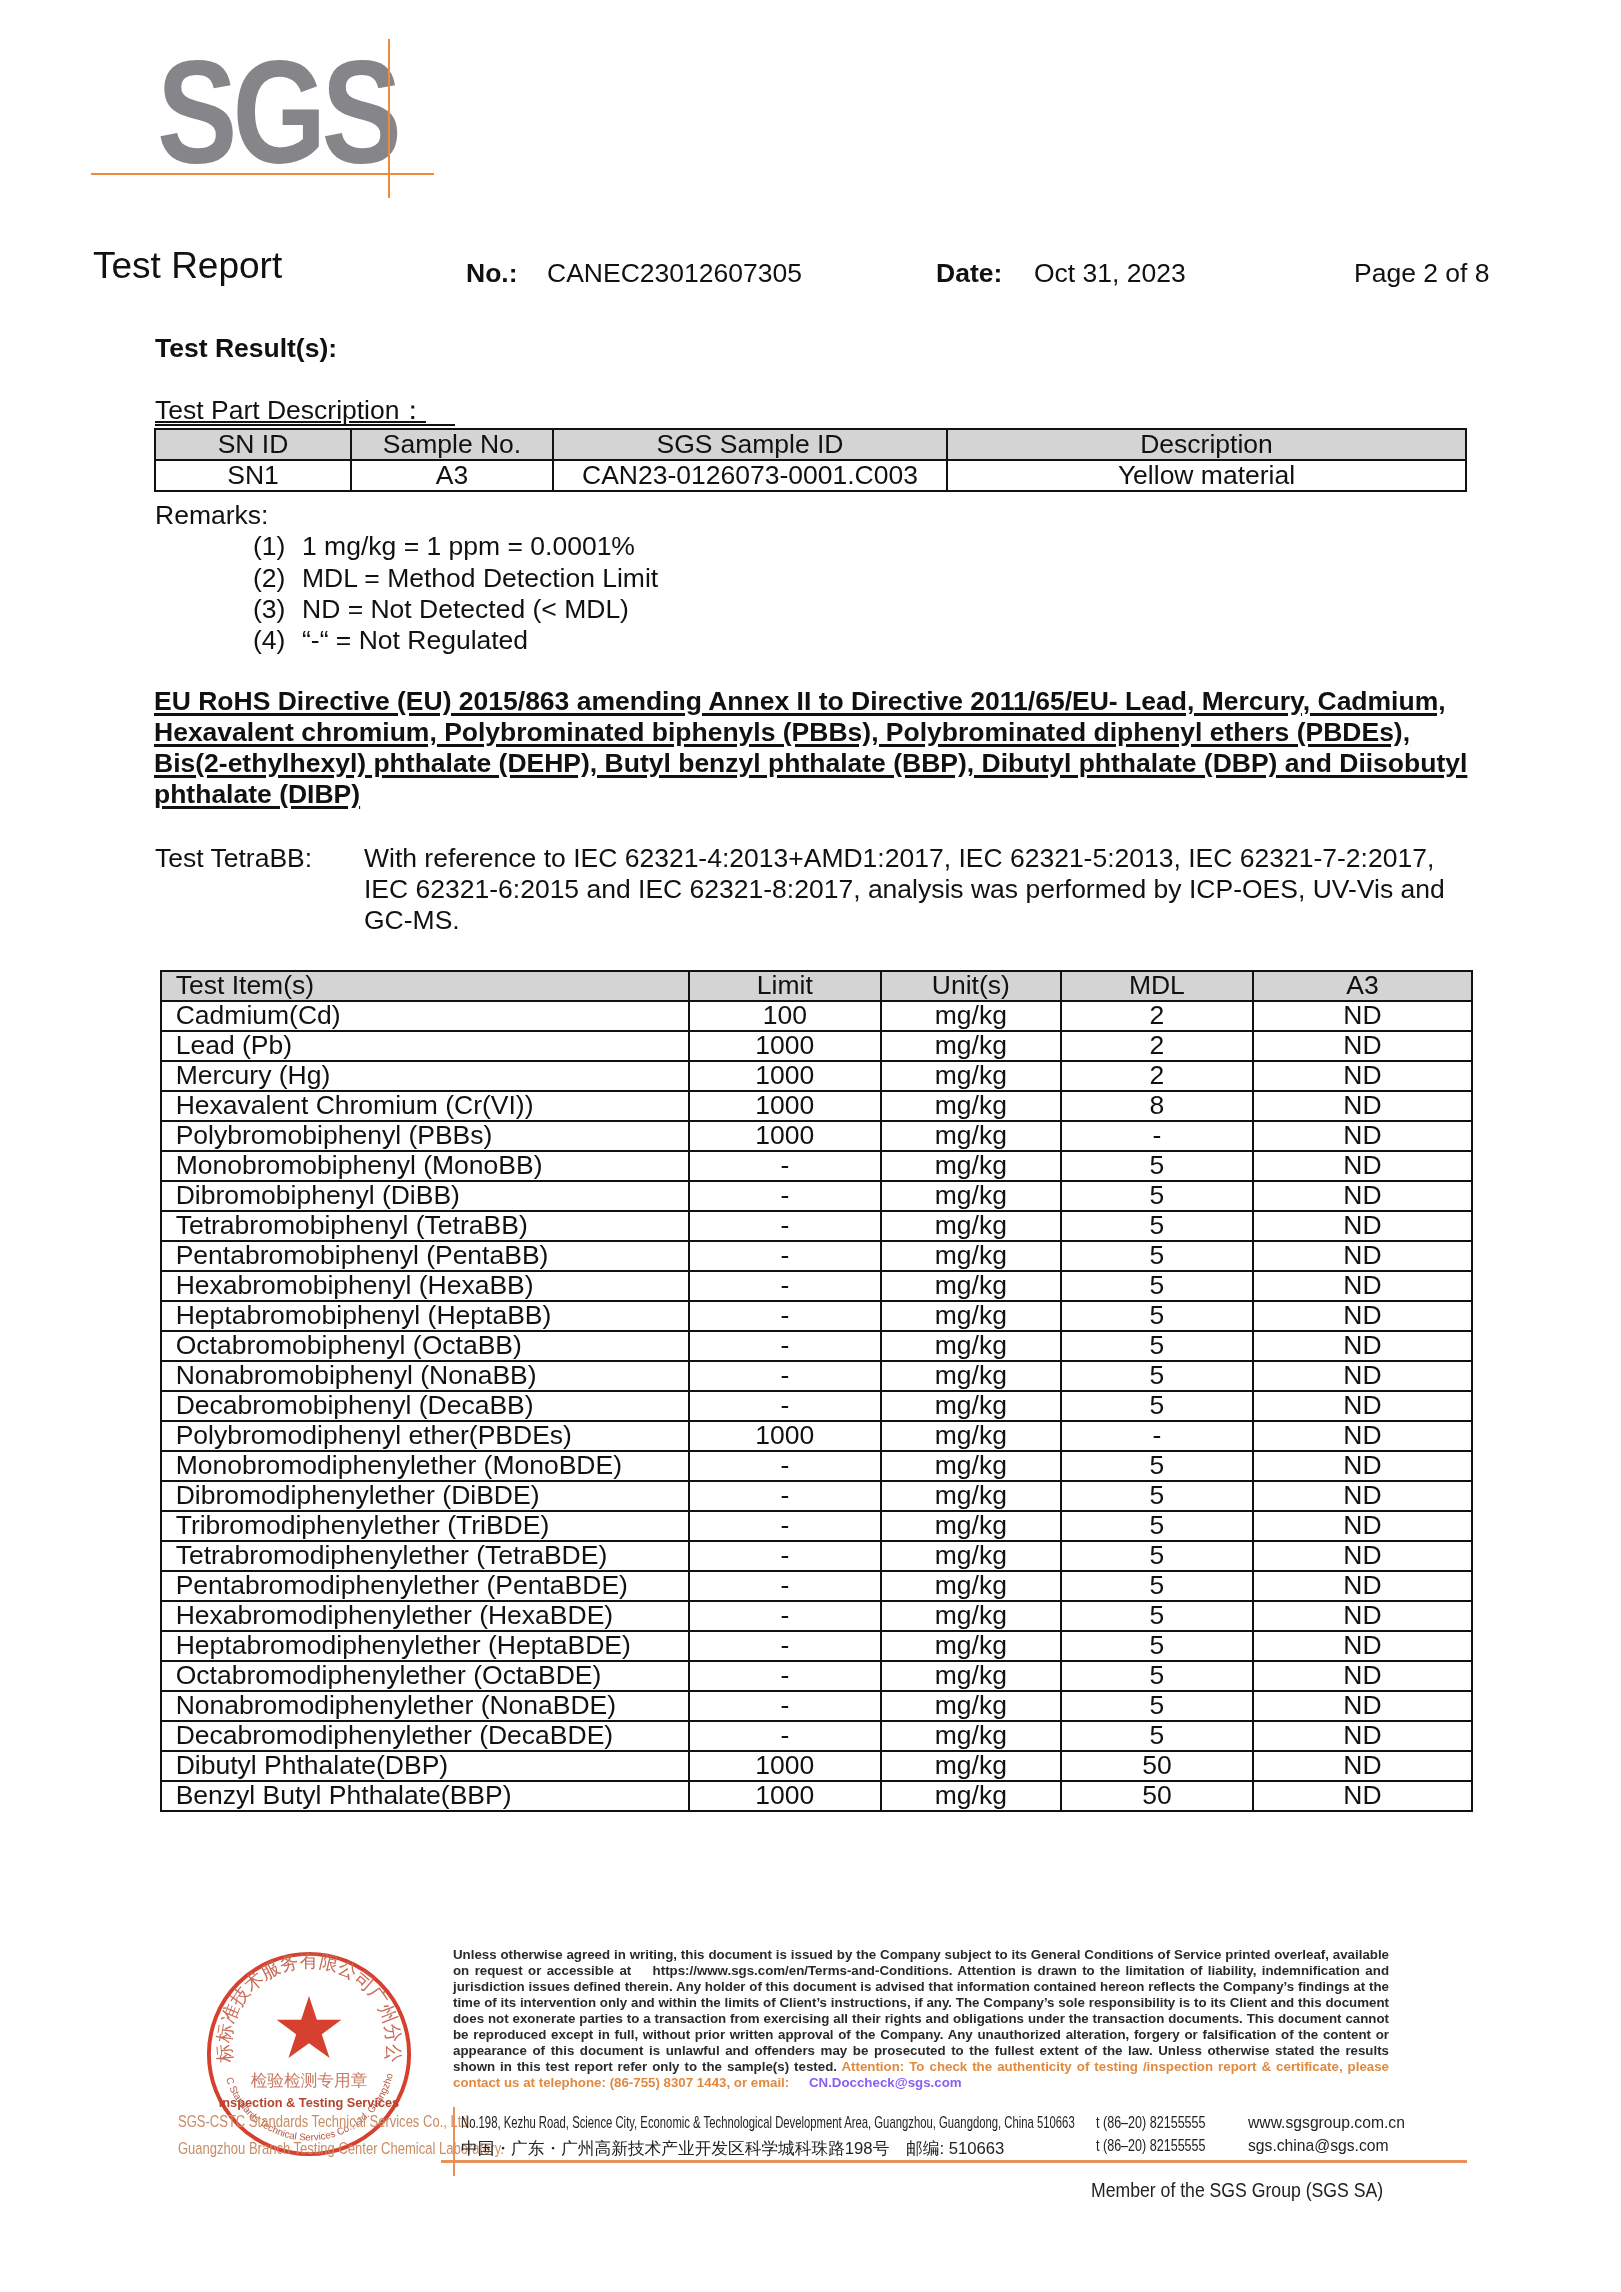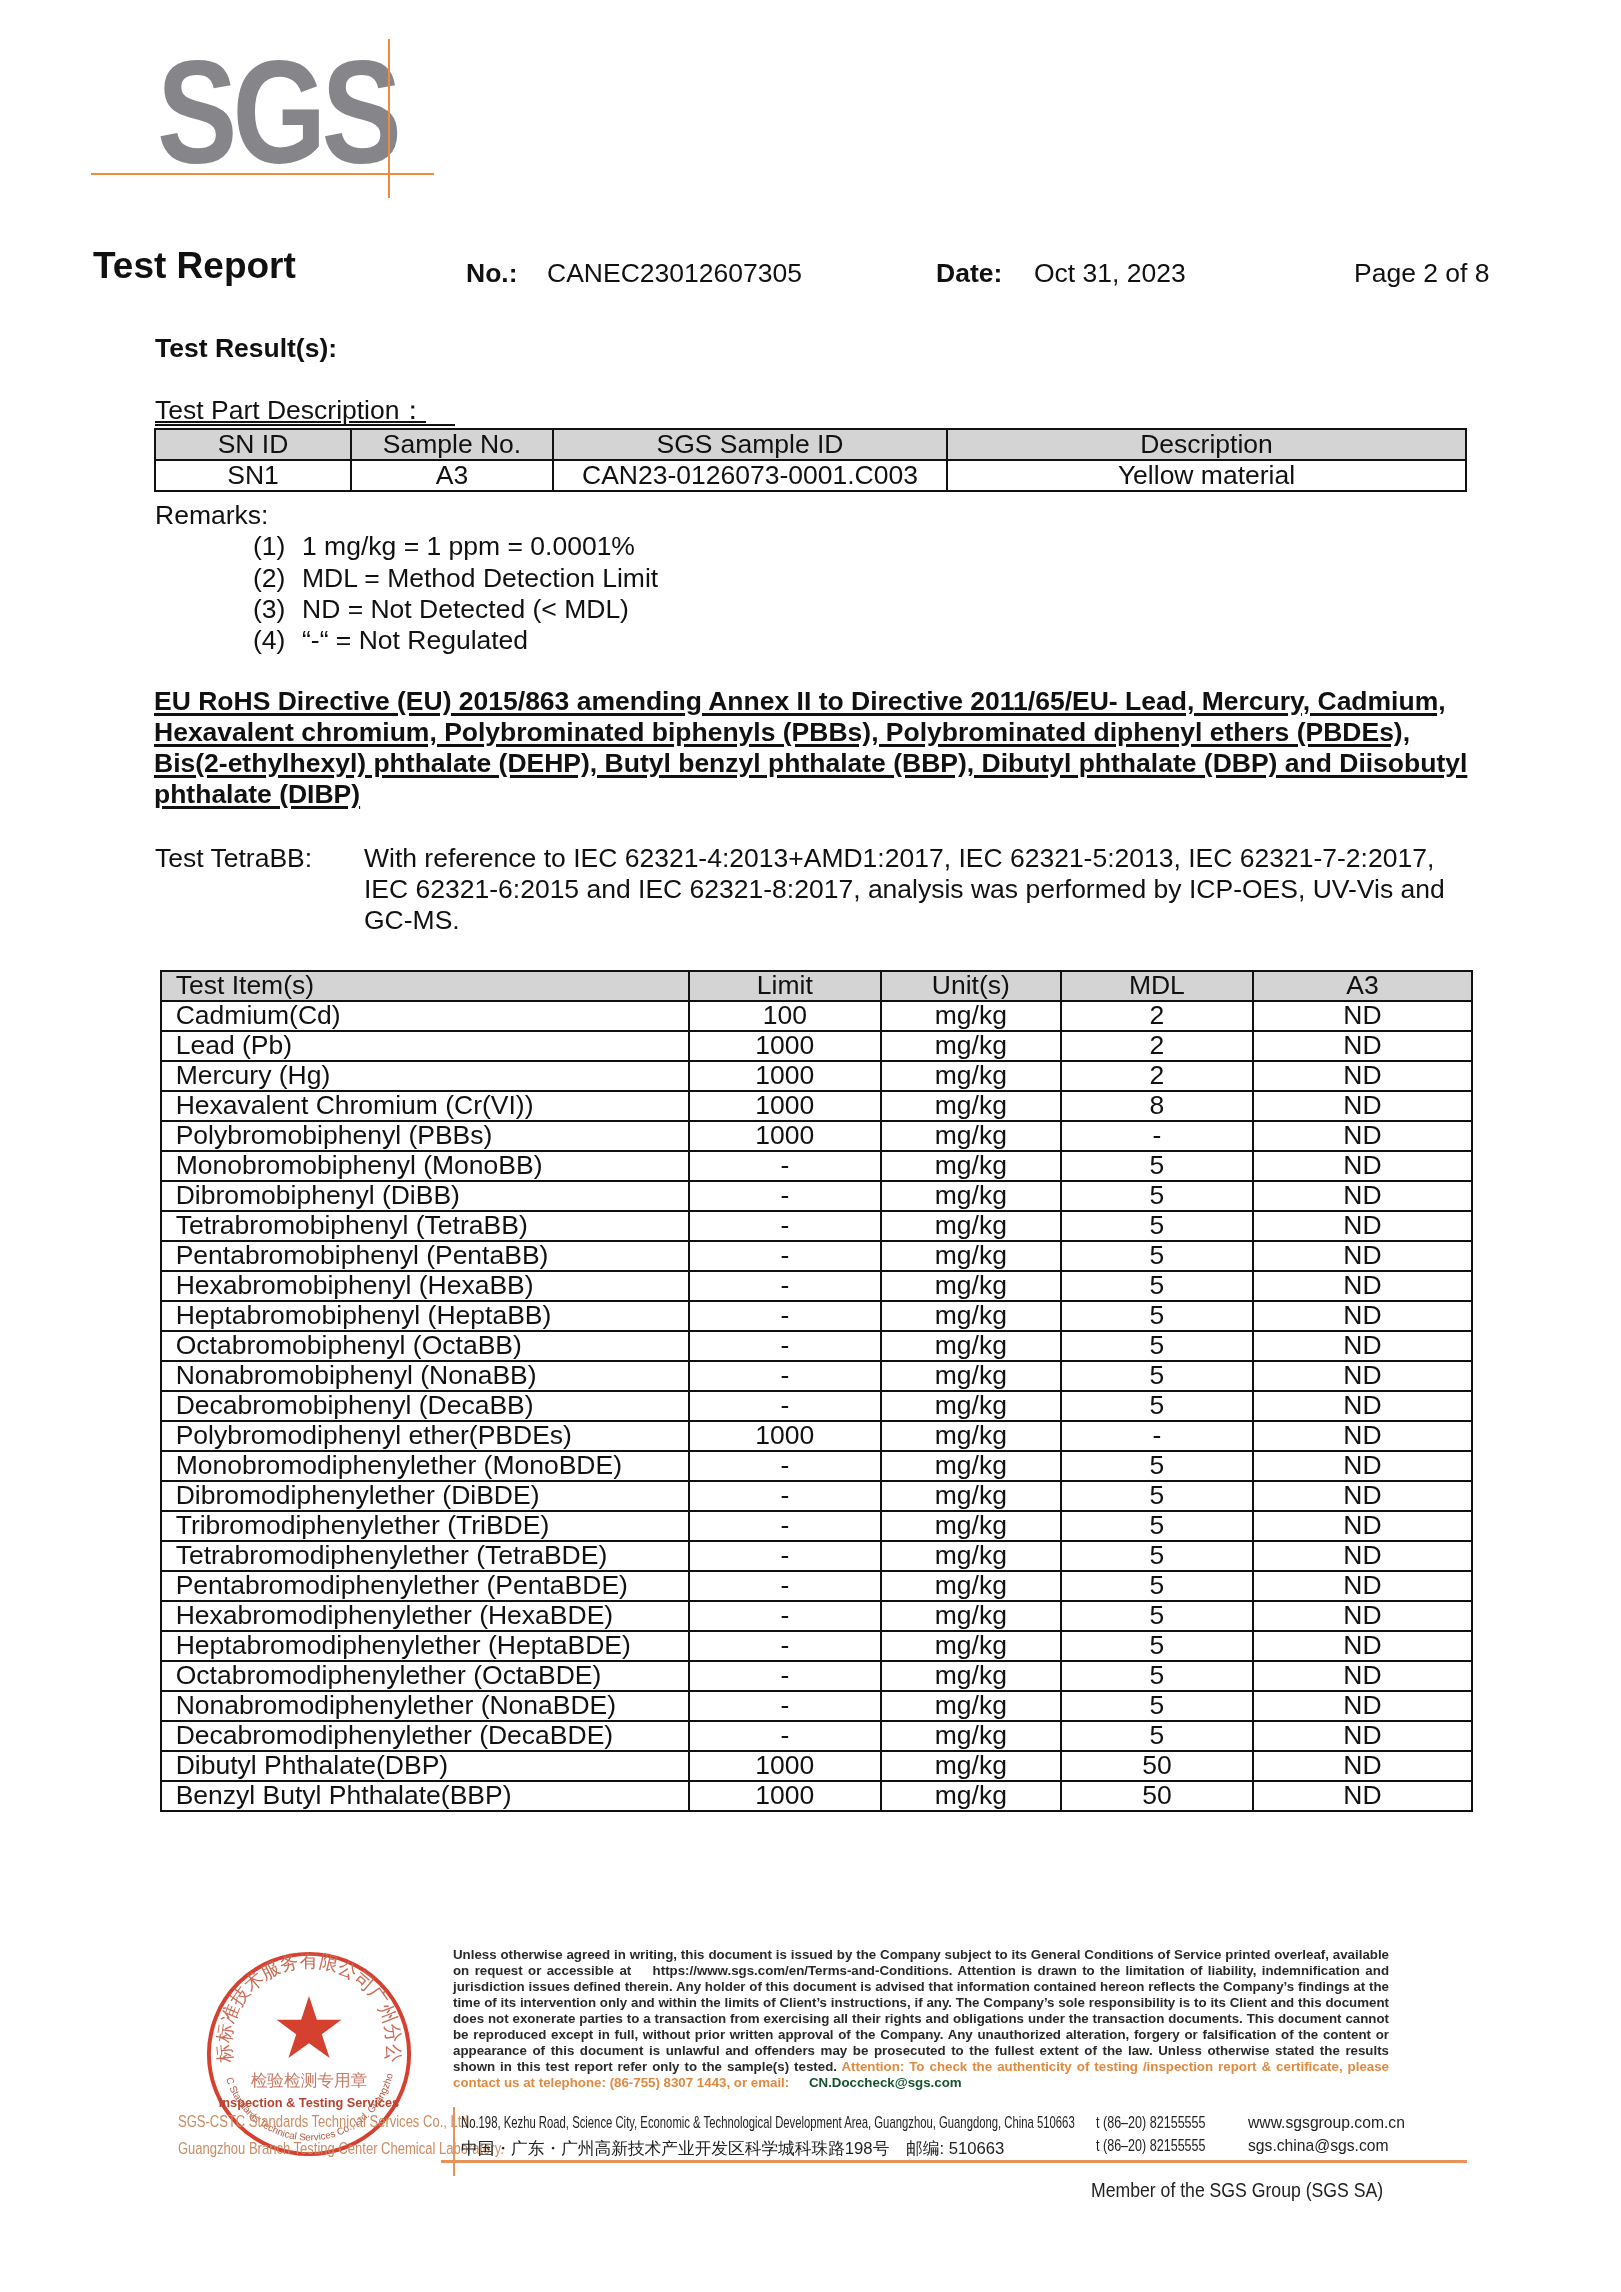--- a/index.html
+++ b/index.html
@@ -5,21 +5,21 @@
   html, body { margin:0; padding:0; background:#ffffff; }
   body { width:1621px; height:2293px; position:relative; overflow:hidden; font-family:"Liberation Sans", sans-serif; color:#111; }
   .abs { position:absolute; }
 
   
   .logo-text { position:absolute; left:157px; top:39px; width:235px; font-family:"Liberation Sans", sans-serif; font-weight:bold; font-size:147px; line-height:147px; color:#86868a; letter-spacing:-5.9px; transform:scaleX(0.82); transform-origin:left top; }
   .logo-hline { position:absolute; left:91px; top:173px; width:343px; height:2px; background:#f08a3c; }
   .logo-vline { position:absolute; left:388px; top:39px; width:2px; height:159px; background:#f08a3c; }
 
   
-  .report-title { left:93px; top:245px; font-size:37px; font-weight:bold;text-align:center; }
+  .report-title { left:93px; top:245px; font-size:37px; font-weight:normal;text-align:center; }
   .hdr-no-label { left:466px; top:258px; font-size:26.5px; font-weight:bold; }
   .hdr-no-value { left:547px; top:258px; font-size:26.5px; }
   .hdr-date-label { left:936px; top:258px; font-size:26.5px; font-weight:bold; }
   .hdr-date-value { left:1034px; top:258px; font-size:26.5px; }
   .hdr-page { left:1354px; top:258px; font-size:26.5px; }
 
   .section-title { left:155px; top:333px; font-size:26.5px; font-weight:bold; }
   .part-desc { left:155px; top:397px; font-size:26.5px; text-decoration:underline; padding-right:29px; border-bottom:2px solid #111; line-height:27.4px; }
 
   table { border-collapse:collapse; position:absolute; font-family:"Liberation Sans", sans-serif; font-size:26.5px; }
@@ -42,21 +42,21 @@
   .results-table th, .results-table td { height:28px; line-height:27.4px; }
   .results-table td.item, .results-table th.item { text-align:left; padding-left:13.7px; }
   .c1 { width:512px; } .c2 { width:190px; } .c3 { width:178px; } .c4 { width:190px; } .c5 { width:217px; }
 
   
   .stamp { left:204px; top:1949px; width:210px; height:210px; }
   .footer-left { left:178px; width:265px; font-size:16.7px; color:#c98c64; white-space:nowrap; transform:scaleX(0.78); transform-origin:left top; }
   .disclaimer { left:453px; top:1947px; width:936px; font-size:13.3px; line-height:16px; color:#2a2a2a; text-align:justify; font-weight:bold; }
   .disclaimer a { color:#2a2a2a;padding-left:16px; }
   .attention { color:#e08a40; font-weight:bold; }
-  .attention a { color:#14532d; }
+  .attention a { color:#8b5cf6; }
   .footer-vline { left:453px; top:2107px; width:2px; height:69px; background:#e8925a; }
   .footer-hline { left:441px; top:2160px; width:1026px; height:2.9px; background:#e8925a; }
   .addr { left:461px; font-size:13.7px; color:#222; white-space:nowrap; }
   .addr-en { top:2114px; transform:scaleX(0.72); transform-origin:left top; font-size:15.7px; }
   .addr-cn { top:2137px; font-size:16.7px; }
   .phone { left:1096px; font-size:15.7px; color:#222; white-space:nowrap; transform:scaleX(0.8); transform-origin:left top; }
   .web { left:1248px; font-size:15.7px; color:#222; white-space:nowrap; }
   .member { left:1091px; top:2179px; font-size:19.6px; color:#222; white-space:nowrap; transform:scaleX(0.9); transform-origin:left top; }
 </style>
 </head>

